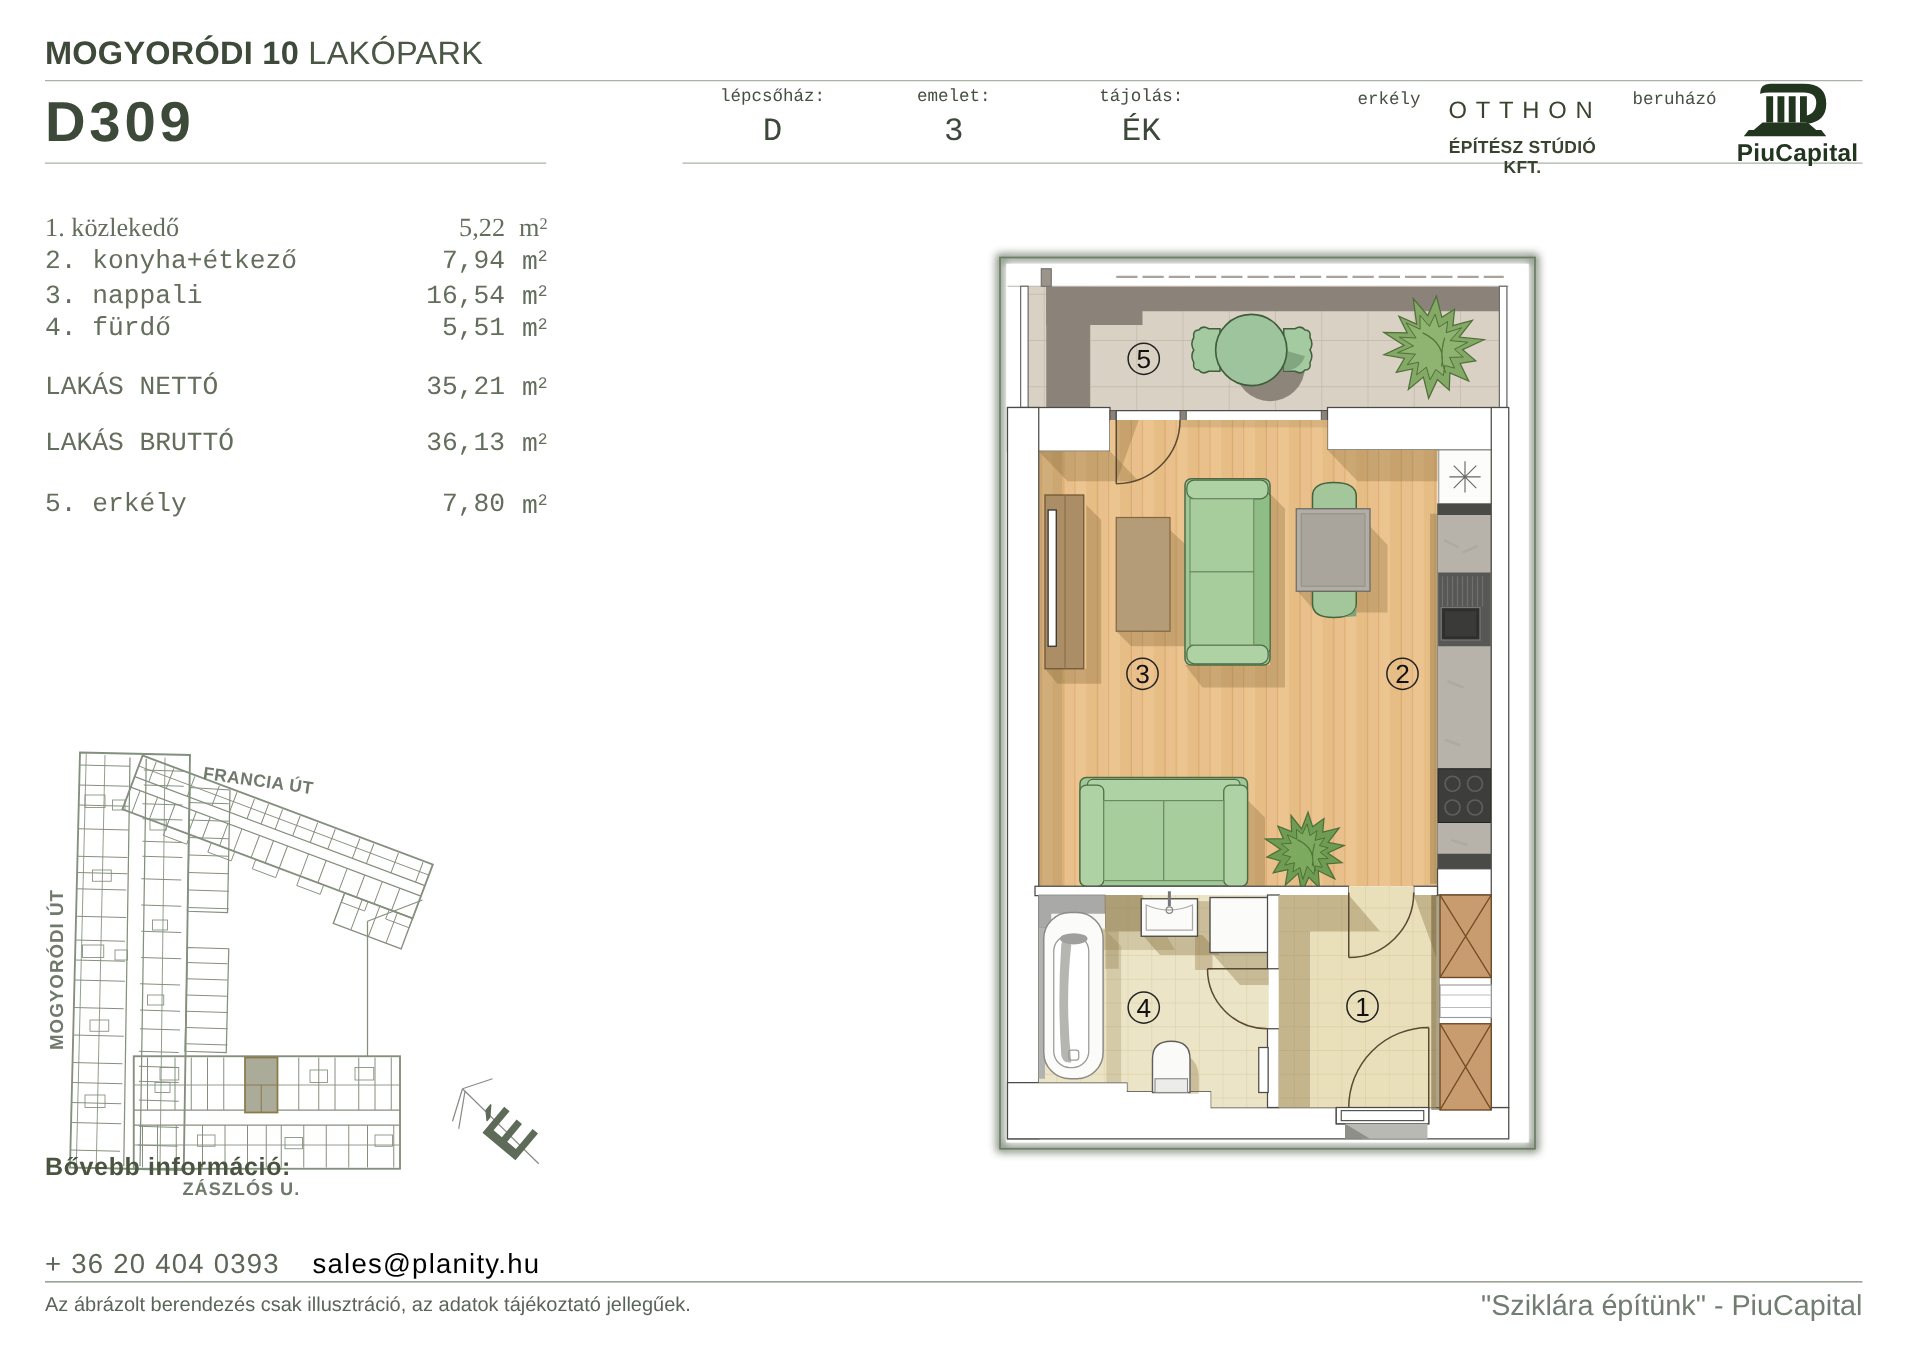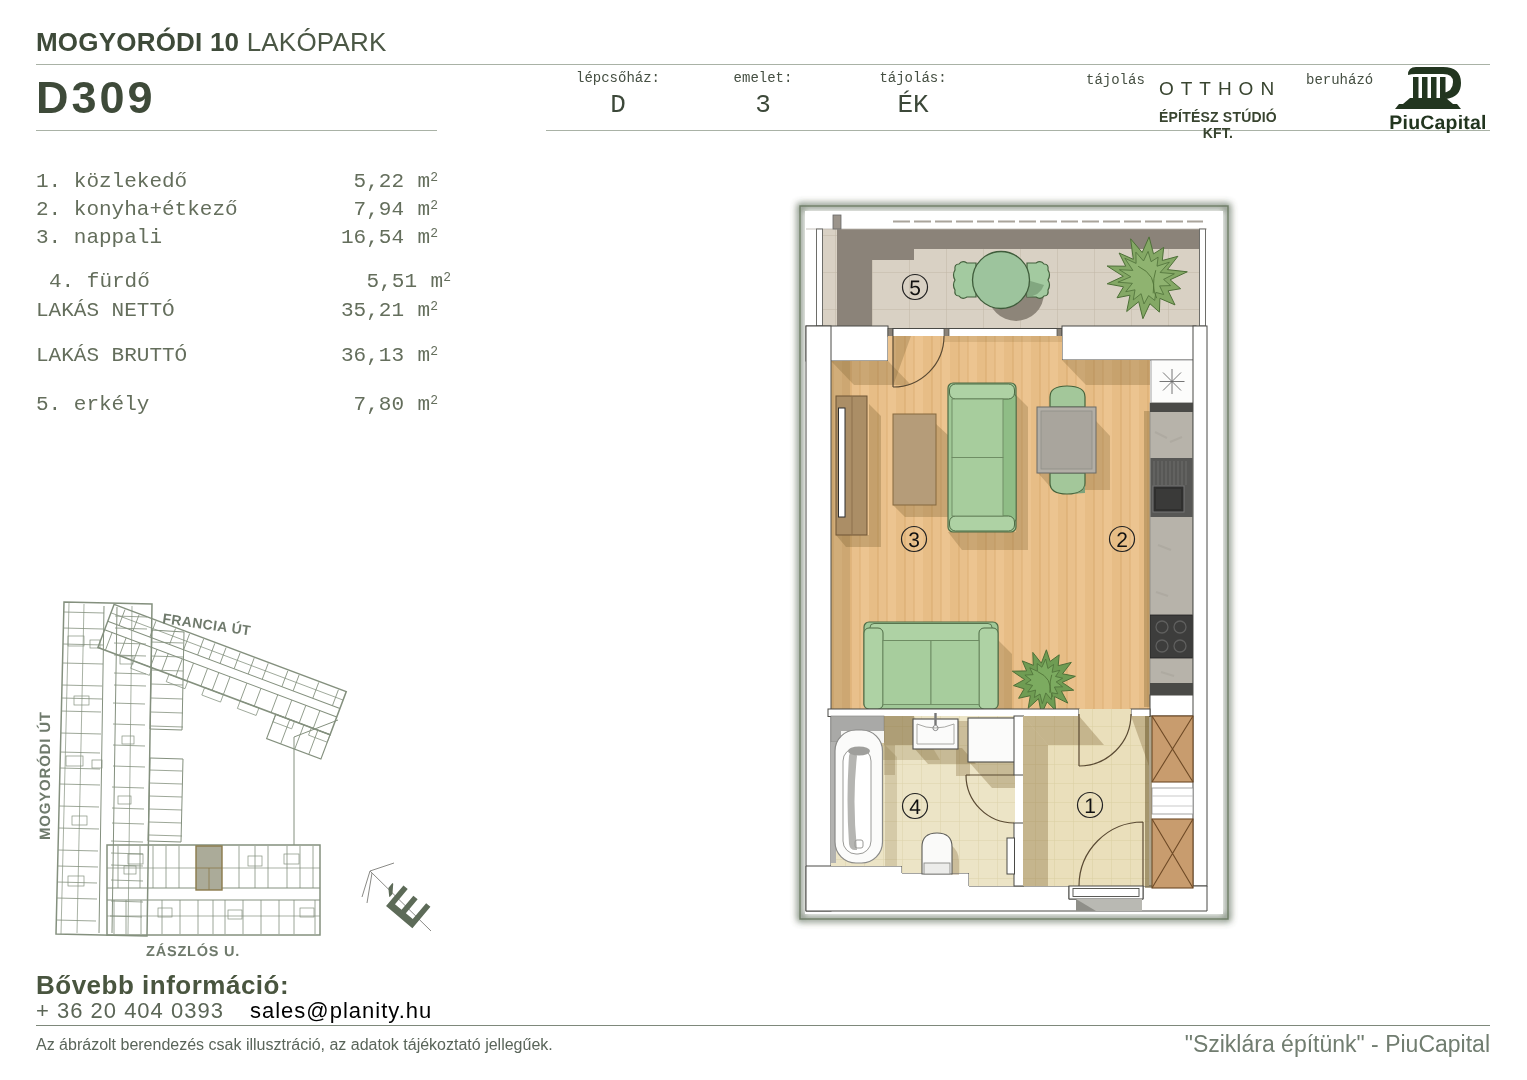--- a/index.html
+++ b/index.html
@@ -32,47 +32,47 @@
 
 <div class="abs hlabel" style="left:548px;top:70px;width:140px;text-align:center;">lépcsőház:</div>
 <div class="abs hval" style="left:548px;top:90px;width:140px;text-align:center;">D</div>
 
 <div class="abs hlabel" style="left:693px;top:70px;width:140px;text-align:center;">emelet:</div>
 <div class="abs hval" style="left:693px;top:90px;width:140px;text-align:center;">3</div>
 
 <div class="abs hlabel" style="left:843px;top:70px;width:140px;text-align:center;">tájolás:</div>
 <div class="abs hval" style="left:843px;top:90px;width:140px;text-align:center;">ÉK</div>
 
-<div class="abs hlabel" style="left:1086px;top:72px;">tájolás</div>
+<div class="abs hlabel" style="left:1086px;top:72px;">erkély</div>
 
 <div class="abs" style="left:1158px;top:78px;width:124px;text-align:center;color:#38442f;font-size:19px;letter-spacing:7px;font-weight:500;">OTTHON</div>
 <div class="abs" style="left:1148px;top:109px;width:140px;text-align:center;color:#38442f;font-size:14px;letter-spacing:.2px;font-weight:bold;">ÉPÍTÉSZ STÚDIÓ KFT.</div>
 
 <div class="abs hlabel" style="left:1306px;top:72px;">beruházó</div>
 
 <svg class="abs" style="left:1383px;top:62px;" width="110" height="72" viewBox="0 0 110 72">
   <g fill="#22351f">
     <path d="M25,13 Q25,5 33,5 L60,5 Q78,5 78,21 Q78,35 63,37 L59,31 Q70,30 70,20 Q70,12 60,12 L33,12 Q28,12 25,13 Z"></path>
     <rect x="30" y="15" width="5.5" height="21"></rect>
     <rect x="39" y="15" width="5.5" height="21"></rect>
     <rect x="48" y="15" width="5.5" height="21"></rect>
     <rect x="57" y="15" width="5.5" height="21"></rect>
     <path d="M27,36 L63,36 L70,42 L20,42 Z"></path>
     <path d="M16,42 L74,42 L78,47 L12,47 Z"></path>
   </g>
   <text x="55" y="67" text-anchor="middle" font-family="Liberation Sans,sans-serif" font-size="19.5" font-weight="bold" fill="#22351f" letter-spacing="0.2">PiuCapital</text>
 </svg>
 
-<div class="row" style="top:170px;"><span>1. közlekedő</span><span class="v">5,22</span><span class="u">m<sup>2</sup></span></div>
+<div class="row" style="top:170px;font-family:Liberation Serif, serif;"><span>1. közlekedő</span><span class="v">5,22</span><span class="u">m<sup>2</sup></span></div>
 
 <div class="row" style="top:198px;"><span>2. konyha+étkező</span><span class="v">7,94</span><span class="u">m<sup>2</sup></span></div>
 
 <div class="row" style="top:226px;"><span>3. nappali</span><span class="v">16,54</span><span class="u">m<sup>2</sup></span></div>
 
-<div class="row" style="top:270px;margin-left:13px;"><span>4. fürdő</span><span class="v">5,51</span><span class="u">m<sup>2</sup></span></div>
+<div class="row" style="top:252px;"><span>4. fürdő</span><span class="v">5,51</span><span class="u">m<sup>2</sup></span></div>
 
 <div class="row" style="top:299px;"><span>LAKÁS NETTÓ</span><span class="v">35,21</span><span class="u">m<sup>2</sup></span></div>
 
 <div class="row" style="top:344px;"><span>LAKÁS BRUTTÓ</span><span class="v">36,13</span><span class="u">m<sup>2</sup></span></div>
 
 <div class="row" style="top:393px;"><span>5. erkély</span><span class="v">7,80</span><span class="u">m<sup>2</sup></span></div>
 
 <svg class="abs" style="left:30px;top:588px;" width="470" height="380" viewBox="30 588 470 380" fill="none">
 
 <g stroke="#84907e" stroke-width="1">
@@ -398,21 +398,21 @@
       <rect x="1152" y="819" width="41" height="69" fill="#c89c6e"></rect>
       <path d="M1152,819 L1193,888 M1193,819 L1152,888"></path>
     </g>
 
 <rect x="1145" y="716" width="7" height="172" fill="#6b5a30" opacity="0.55"></rect>
 
 <circle cx="1090" cy="805" r="12.5" stroke="#222" stroke-width="1.2"></circle>
 <text x="1090" y="812.5" text-anchor="middle" font-family="Liberation Sans,sans-serif" font-size="21" fill="#111">1</text>
 </svg>
 
-<div class="abs" style="left:36px;top:970px;font-size:26px;font-weight:bold;color:#49553f;letter-spacing:.5px;">Bővebb információ:</div>
+<div class="abs" style="left:36px;top:923px;font-size:20px;font-weight:bold;color:#49553f;letter-spacing:.5px;">Bővebb információ:</div>
 
 <div class="abs" style="left:36px;top:998px;font-size:22px;color:#5c6657;letter-spacing:1px;">+ 36 20 404 0393</div>
 <div class="abs" style="left:250px;top:998px;font-size:22px;color:#000000;letter-spacing:1px;">sales@planity.hu</div>
 
 <div class="abs" style="left:36px;top:1025px;width:1454px;height:1px;background:#7e887b;"></div>
 
 <div class="abs" style="left:36px;top:1036px;font-size:16px;color:#5a655a;">Az ábrázolt berendezés csak illusztráció, az adatok tájékoztató jellegűek.</div>
 
 <div class="abs" style="right:37px;top:1031px;font-size:23px;color:#717d70;">"Sziklára építünk" - PiuCapital</div>
 

